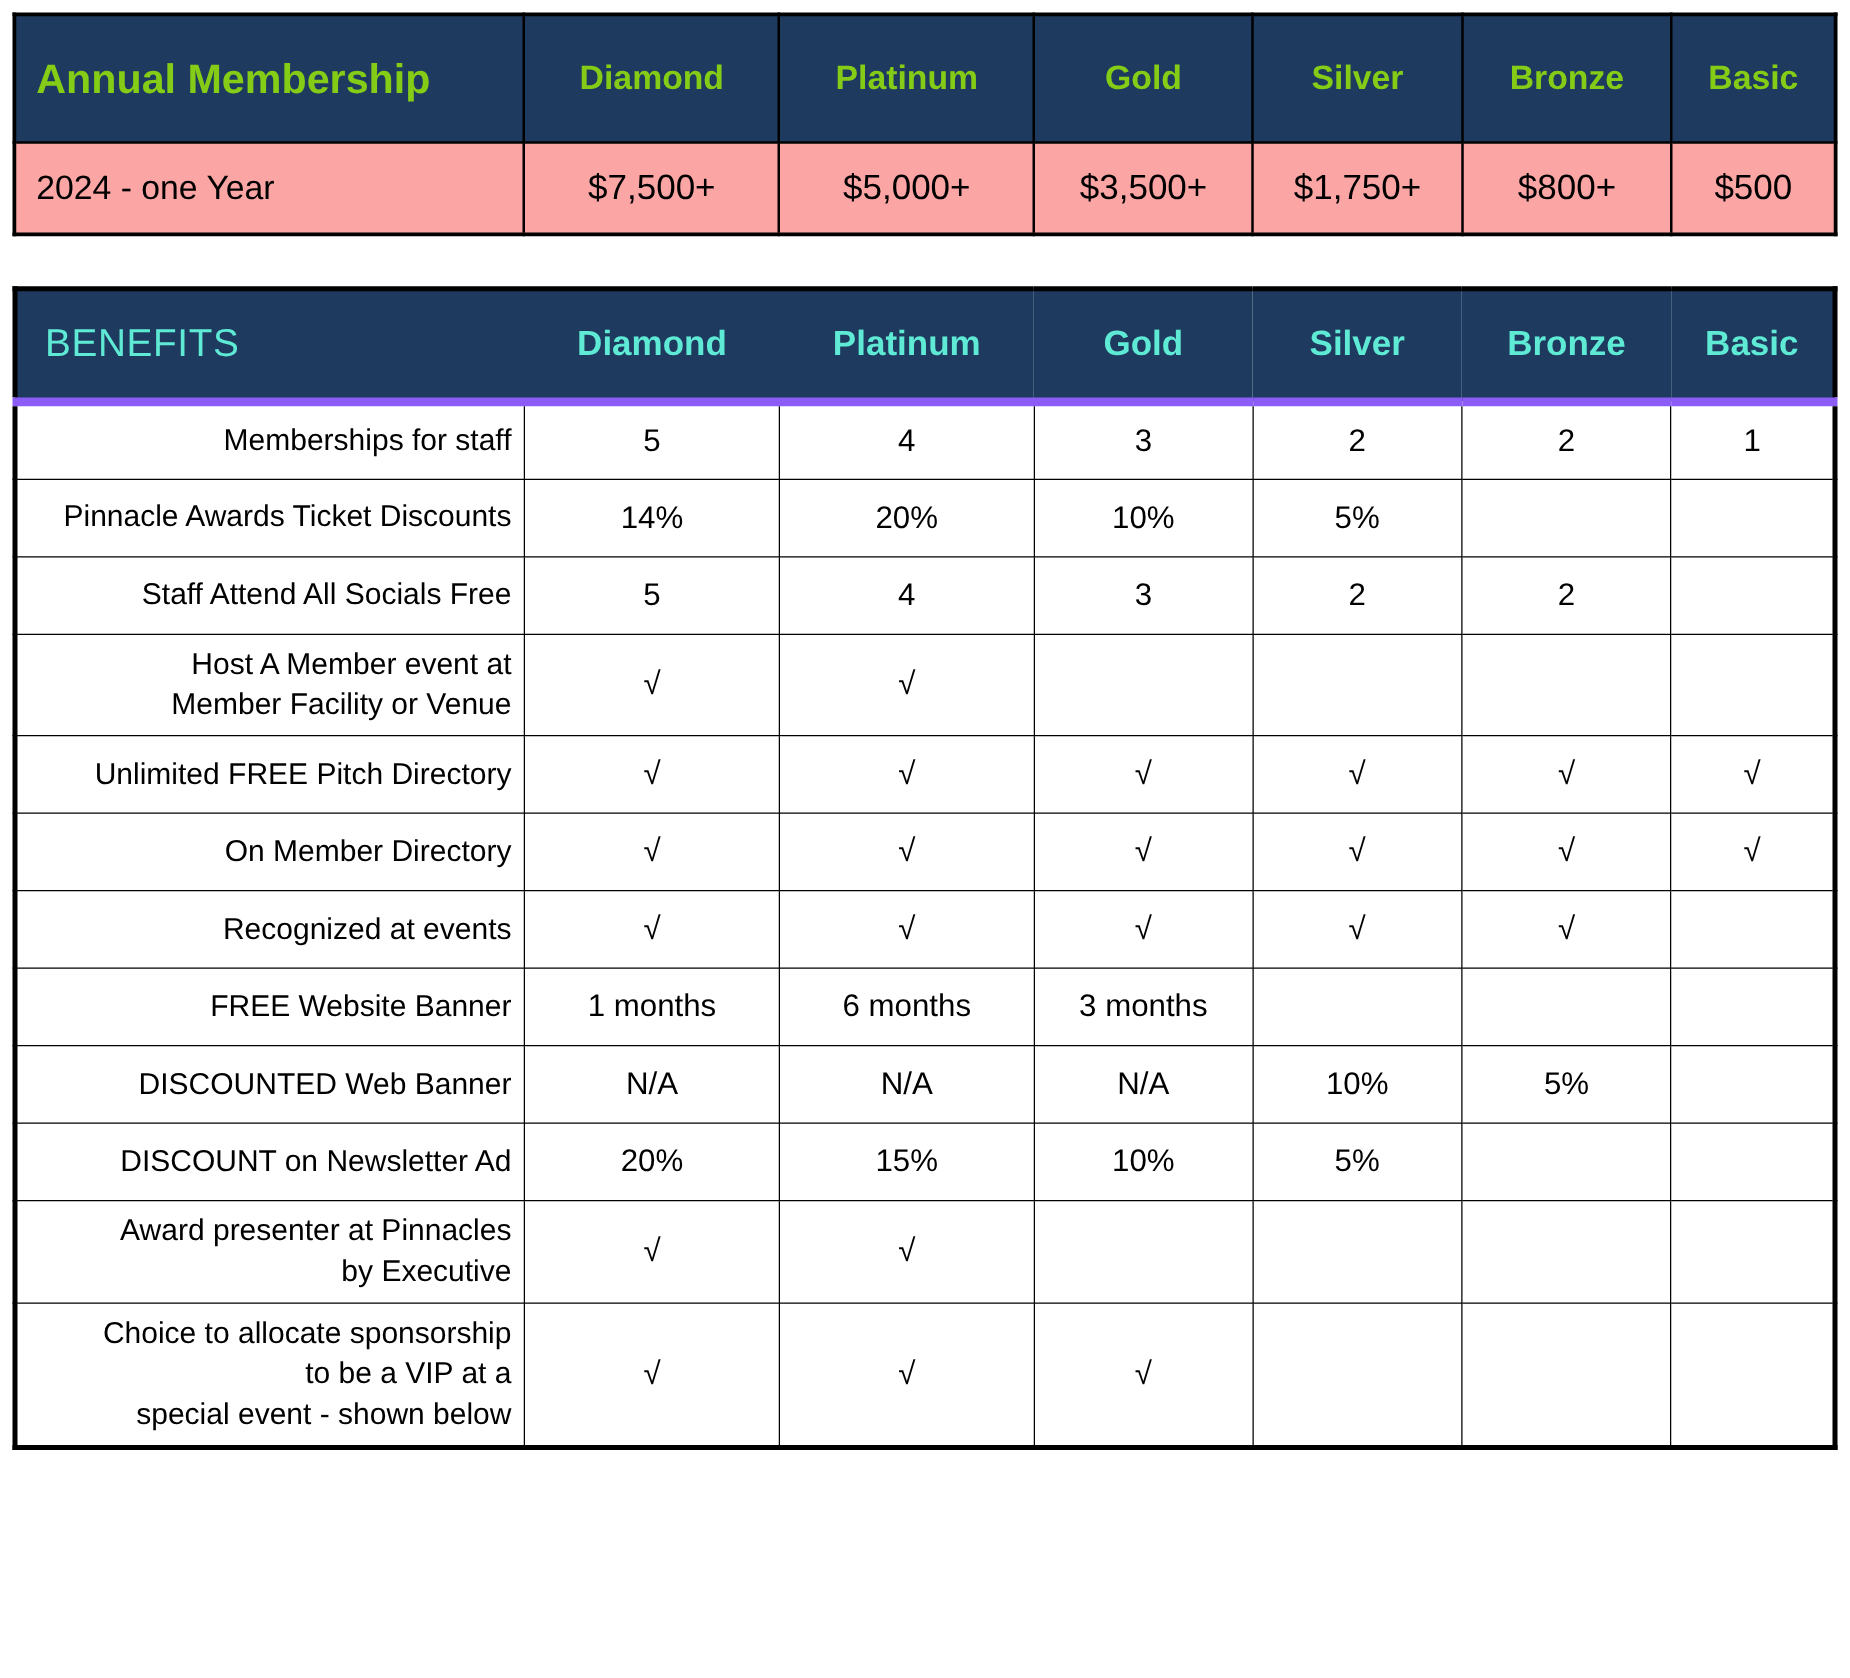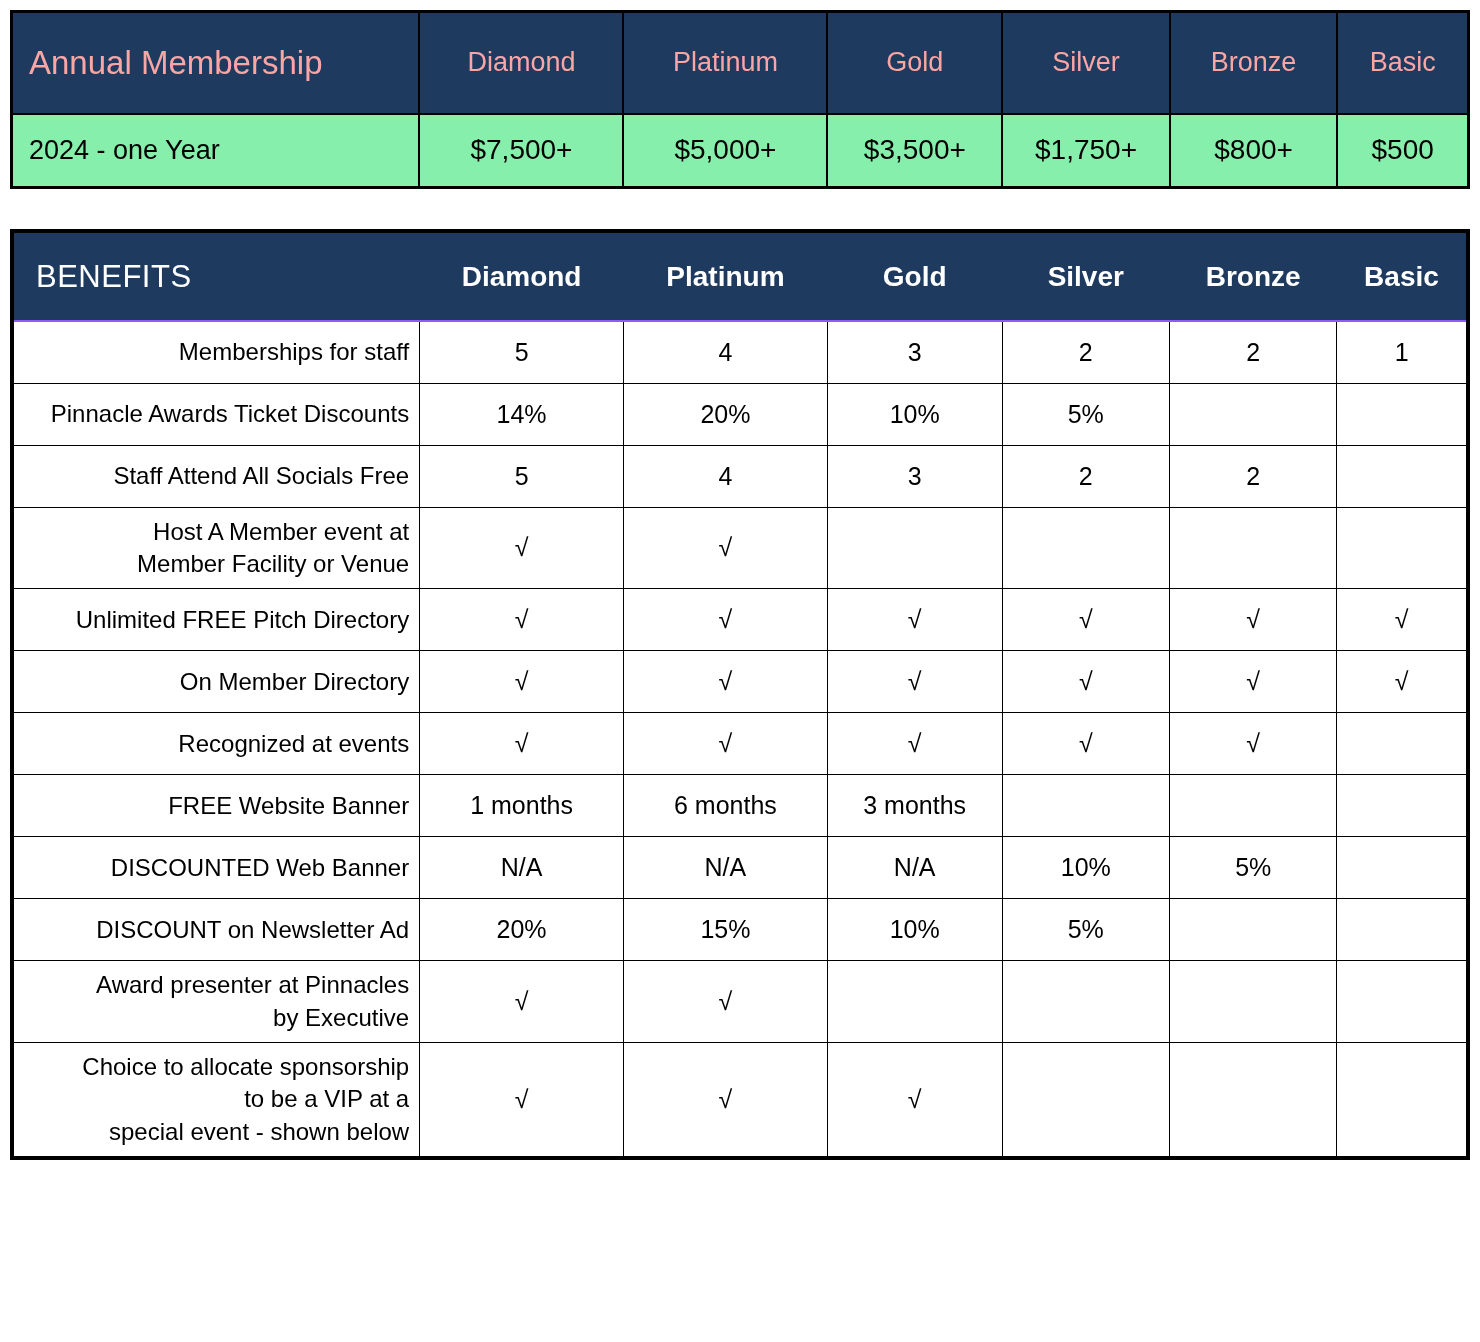--- a/index.html
+++ b/index.html
@@ -11,57 +11,57 @@
   }
   .page { width: 1460px; margin: 10px 0 0 10px; }
 
   table { border-collapse: collapse; width: 100%; table-layout: fixed; }
 
   
   .pricing { border: 3px solid #000; margin-bottom: 40px; }
   .pricing th, .pricing td { border: 2px solid #000; }
   .pricing thead th {
     background: #1e3a5f;
-    color: #fca5a5;
+    color: #84cc16;
     height: 102px;
     font-size: 27px;
-    font-weight: normal;
+    font-weight: bold;
     text-align: center;
     vertical-align: middle;
   }
   .pricing thead th.title-cell {
     text-align: left;
     padding-left: 16px;
     font-size: 33px;
   }
   .pricing tbody td {
     height: 74px;
     font-size: 28px;
     text-align: center;
     vertical-align: middle;
-    background: #86efac;
+    background: #fca5a5;
   }
   .pricing tbody td.row-label {
     text-align: left;
     padding-left: 16px;
     font-size: 27px;
   }
 
   
   .benefits { border: 4px solid #000; }
   .benefits thead th {
     background: #1e3a5f;
-    color: #ffffff;
+    color: #5eead4;
     height: 90px;
     font-size: 28px;
     font-weight: bold;
     text-align: center;
     vertical-align: middle;
     border: none;
-    border-bottom: 2px solid #8b5cf6;
+    border-bottom: 7px solid #8b5cf6;
   }
   .benefits thead th.title-cell {
     text-align: left;
     padding-left: 22px;
     font-size: 31px;
     font-weight: normal;
     letter-spacing: 0.5px;
   }
   .benefits tbody td {
     border: 1px solid #000;

